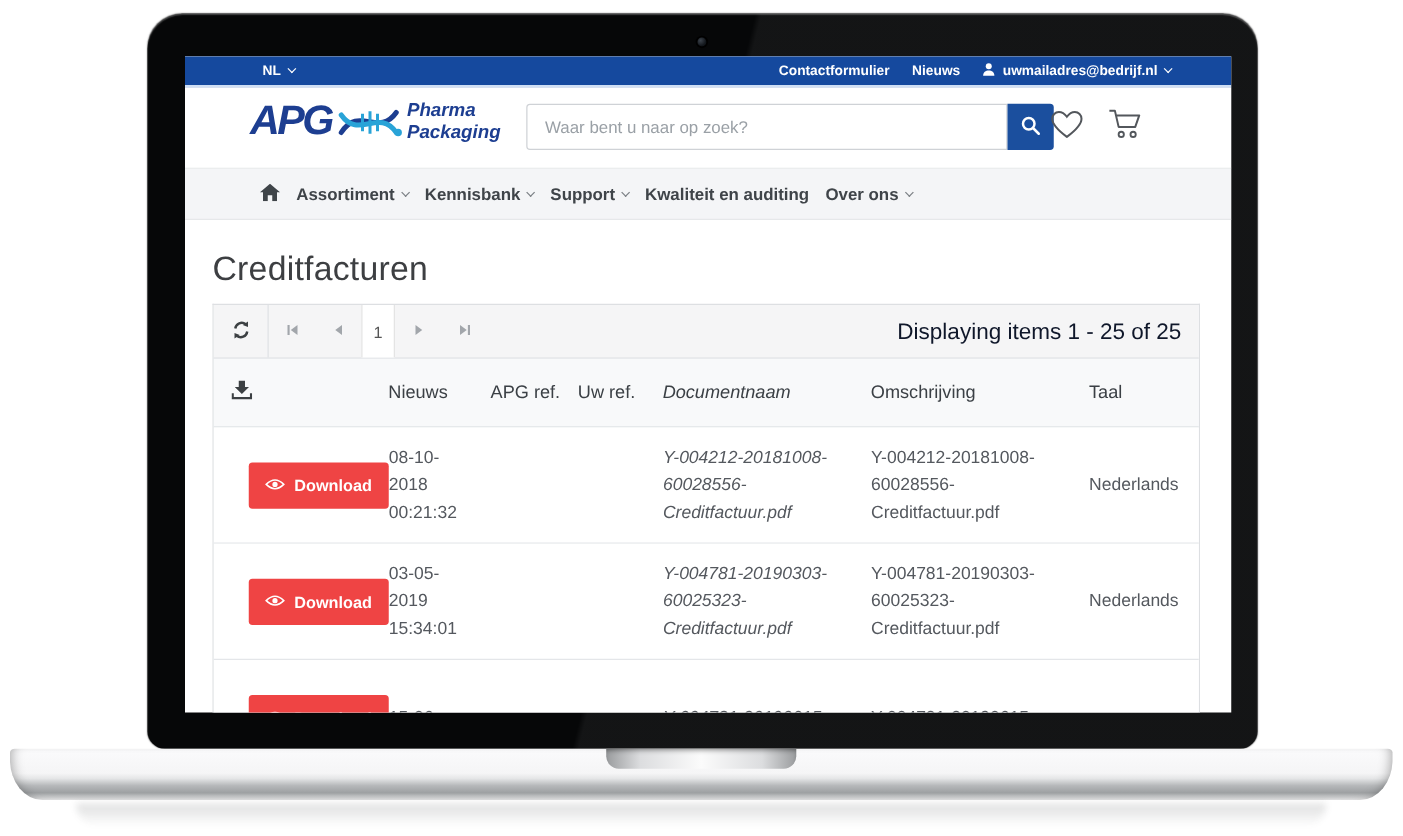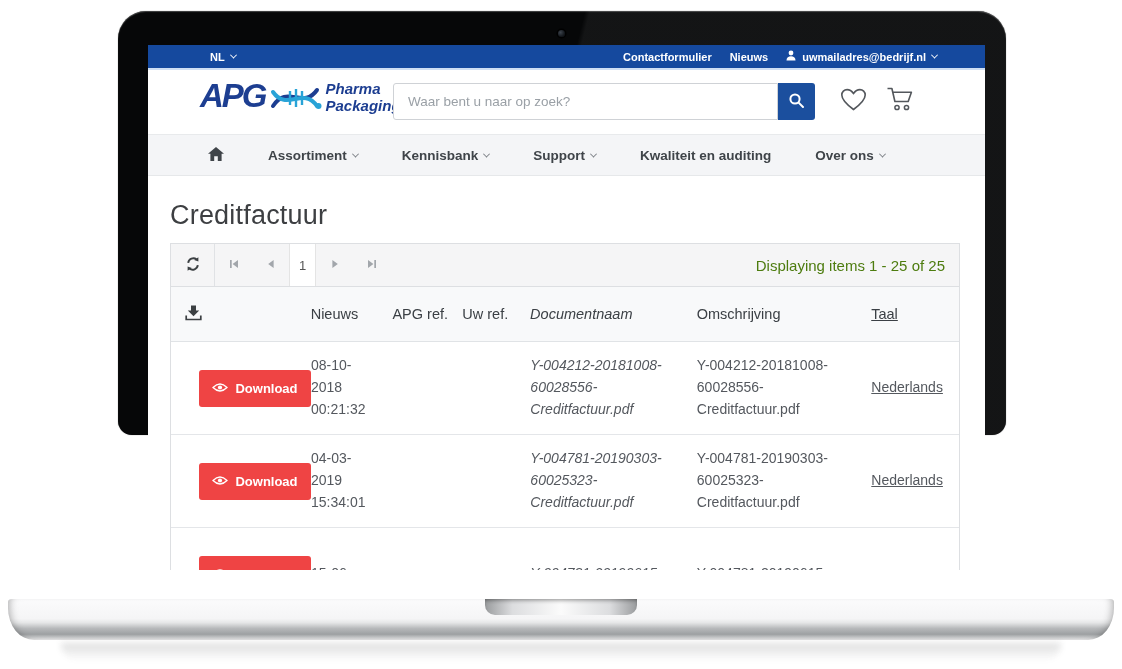--- a/index.html
+++ b/index.html
@@ -4,21 +4,21 @@
 <style>
   * { box-sizing: border-box; }
   html,body { margin:0; padding:0; }
   body {
     width:1122px; height:669px; position:relative; overflow:hidden;
     background:#ffffff; font-family:"Liberation Sans", sans-serif;
   }
 
   
   .laptop-lid {
-    position:absolute; left:118px; top:11px; width:888px; height:424px;
+    position:absolute; left:118px; top:11px; width:888px; height:588px;
     background:#060708; border-radius:28px 28px 14px 14px;
     box-shadow: inset 0 1px 1px rgba(255,255,255,0.25), 0 0 1px rgba(0,0,0,.6);
   }
   .lid-gloss {
     position:absolute; inset:0; border-radius:inherit; pointer-events:none;
     background: linear-gradient(104deg, rgba(255,255,255,0) 47%, rgba(255,255,255,0.055) 47.5%);
   }
   .camera {
     position:absolute; left:50%; top:19px; width:7px; height:7px; margin-left:-4px;
     border-radius:50%; background: radial-gradient(circle at 35% 35%, #3c434c, #12161b 65%);
@@ -59,63 +59,63 @@
     display:inline-block; width:5px; height:5px;
     border-right:1.4px solid currentColor; border-bottom:1.4px solid currentColor;
     transform: rotate(45deg) translate(-1px,-1px);
   }
 
   .site-header { height:64px; background:#fff; position:relative; }
   .logo { position:absolute; left:52px; top:9px; display:flex; align-items:flex-start; color:#1d3e91; font-style:italic; font-weight:bold; cursor:pointer; }
   .logo-apg { font-size:33px; letter-spacing:-2px; line-height:1; }
   .logo-dna { margin:4px 2px 0 4px; }
   .logo-tag { font-size:15px; line-height:1.1; margin-left:2px; margin-top:2px; }
-  .search-wrap { position:absolute; left:245px; top:13px; width:422px; height:37px; display:flex; }
+  .search-wrap { position:absolute; left:273px; top:13px; width:422px; height:37px; display:flex; }
   .search-input {
     flex:1; border:1px solid #cfd2d6; border-radius:3px 0 0 3px; padding:0 14px;
     font-size:13.5px; color:#444; outline:none; font-family:inherit; background:#fff;
   }
   .search-input::placeholder { color:#9aa0a6; }
   .search-btn {
     width:37px; background:#1b4f9e; border:none; border-radius:0 3px 3px 0;
     display:flex; align-items:center; justify-content:center; cursor:pointer;
   }
   .icon-btn { position:absolute; background:none; border:none; padding:0; cursor:pointer; color:#53575c; }
   .heart-btn { left:692px; top:18px; }
   .cart-btn { left:738px; top:16px; }
 
   .nav {
     height:42px; background:#f4f5f7; border-top:1px solid #e8eaec; border-bottom:1px solid #e6e8ea;
-    display:flex; align-items:center; padding-left:60px; gap:44px;
+    display:flex; align-items:center; padding-left:60px; gap:13px;
     font-size:13.5px; font-weight:bold; color:#3f4449;
   }
   .nav-item { display:flex; align-items:center; gap:6px; cursor:pointer; }
   .nav-item .chev { color:#7a7f84; }
 
   .page-title { margin:24px 0 0 22px; font-size:27px; font-weight:500; color:#3d3f42; letter-spacing:.2px; }
 
   .grid { margin:12px 0 0 22px; width:790px; border:1px solid #dddfe2; border-bottom:none; font-size:14px; color:#54585e; }
   .toolbar { height:43px; background:#f5f5f6; border-bottom:1px solid #dddfe2; display:flex; align-items:stretch; }
   .tb-cell { display:flex; align-items:center; justify-content:center; cursor:pointer; background:none; border:none; padding:0; }
   .tb-refresh { width:44px; border-right:1px solid #e0e2e5; color:#3c4043; }
   .tb-arrow { width:37px; color:#a2a6ab; }
   .tb-page {
     width:27px; background:#fff; border-left:1px solid #e4e4e4; border-right:1px solid #e4e4e4;
     display:flex; align-items:center; justify-content:center; font-size:13px; color:#555;
   }
-  .tb-status { margin-left:auto; padding-right:14px; display:flex; align-items:center; color:#4d7c0f; font-size:15px; }
+  .tb-status { margin-left:auto; padding-right:14px; display:flex; align-items:center; color:#0f172a; font-size:18px; }
 
   .thead { display:flex; align-items:center; background:#f8f9fa; border-bottom:1px solid #e0e3e6; height:55px; color:#3b4045; font-size:14.5px; }
   .col-dl   { width:140px; padding-left:14px; }
   .col-datum{ width:82px;  padding-right:8px; }
   .col-apg  { width:70px;  padding-right:8px; }
   .col-uw   { width:68px;  padding-right:8px; }
   .col-doc  { width:167px; padding-right:10px;font-style:italic; }
   .col-oms  { width:175px; padding-right:10px; }
-  .col-taal { width:88px;  padding-right:6px;text-decoration:underline; }
+  .col-taal { width:88px;  padding-right:6px; }
   .hd-dl-icon { color:#3c4043; }
 
   .trow { display:flex; align-items:center; min-height:93px; border-bottom:1px solid #e4e6e9; background:#fff; }
   .cell { white-space:pre-line; line-height:1.55; }
   .dl-btn {
     margin-left:14px; width:112px; height:37px; background:#ef4444; border:none; border-radius:3px;
     color:#fff; font-weight:bold; font-size:13px; font-family:inherit;
     display:flex; align-items:center; justify-content:center; gap:7px; cursor:pointer;
   }
 </style>
@@ -220,21 +220,21 @@
       </span>
       <span class="nav-item">
         <span>Kwaliteit en auditing</span>
       </span>
       <span class="nav-item">
         <span>Over ons</span>
         <span class="chev"></span>
       </span>
     </div>
 
-    <h1 class="page-title">Creditfactuur</h1>
+    <h1 class="page-title">Creditfacturen</h1>
 
     <div class="grid">
 
       <div class="toolbar">
         <button class="tb-cell tb-refresh">
           <span>
             <svg width="16" height="16" viewBox="0 0 16 16">
                 <path d="M3.2 6.8 A5.2 5.2 0 0 1 11.6 3.4" fill="none" stroke="currentColor" stroke-width="1.9"></path>
                 <polygon points="13.4,1.2 13.4,5.6 9.2,4" fill="currentColor"></polygon>
                 <path d="M12.8 9.2 A5.2 5.2 0 0 1 4.4 12.6" fill="none" stroke="currentColor" stroke-width="1.9"></path>
@@ -324,21 +324,21 @@
           <button class="dl-btn">
             <span>
               <svg width="16" height="11" viewBox="0 0 16 11">
                   <path d="M1 5.5 Q8 -1.5 15 5.5 Q8 12.5 1 5.5 Z" fill="none" stroke="#fff" stroke-width="1.3"></path>
                   <circle cx="8" cy="5.5" r="2.1" fill="#fff"></circle>
                 </svg>
             </span>
             <span>Download</span>
           </button>
         </div>
-        <div class="col-datum cell">04-03-
+        <div class="col-datum cell">03-05-
 2019
 15:34:01</div>
         <div class="col-apg cell"></div>
         <div class="col-uw cell"></div>
         <div class="col-doc cell">Y-004781-20190303-
 60025323-
 Creditfactuur.pdf</div>
         <div class="col-oms cell">Y-004781-20190303-
 60025323-
 Creditfactuur.pdf</div>

